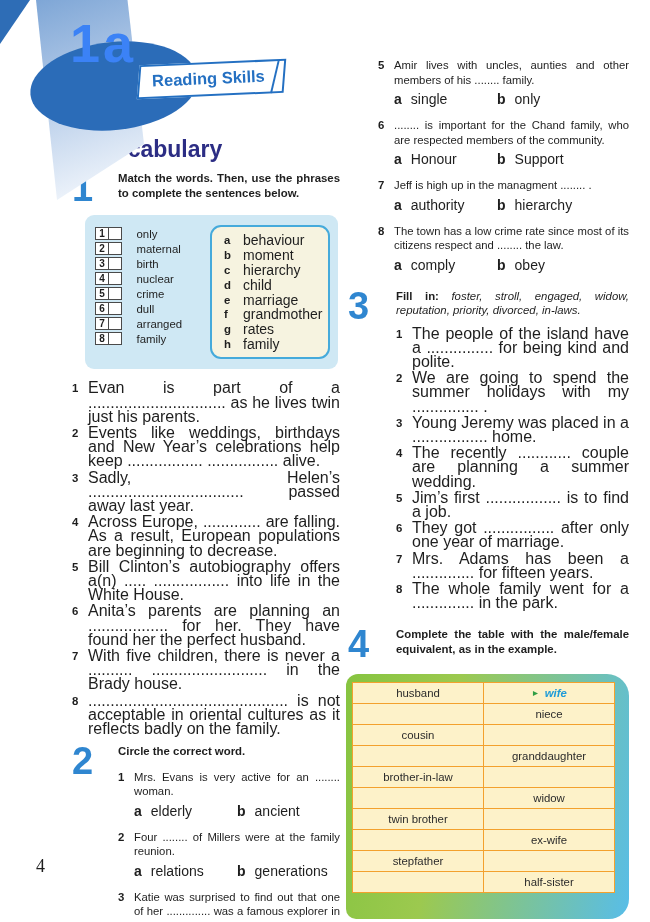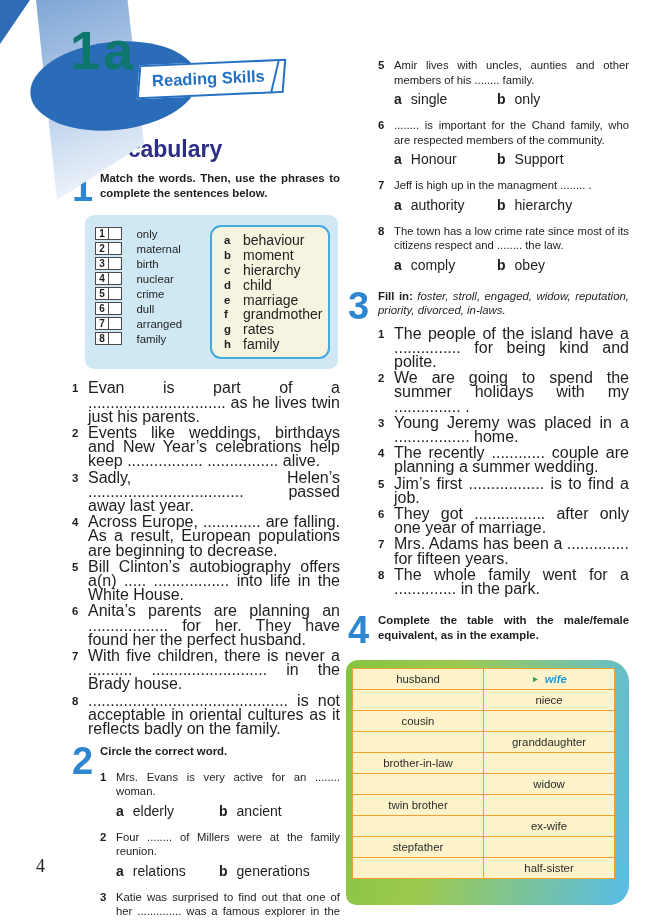--- a/index.html
+++ b/index.html
@@ -10,42 +10,42 @@
   }
 
   
   .corner-tri { position:absolute; top:0; left:0; width:30px; height:44px;
     background:#2e6db6; clip-path:polygon(0 0,100% 0,0 100%); z-index:1; }
   .beam { position:absolute; top:0; left:0; width:150px; height:200px;
     background:linear-gradient(160deg,#7ea6d6 5%,#adc6e6 40%,#e9f0f9 85%,#ffffff 100%);
     clip-path:polygon(24% 0,85% 0,96% 72%,38% 100%); z-index:1; }
   .ellipse { position:absolute; left:30px; top:42px; width:168px; height:88px;
     background:#2b6cb8; border-radius:50%; transform:rotate(-6deg); z-index:2; }
-  .unit-num { position:absolute; left:70px; top:19px; z-index:4;
-    font-size:54px; font-weight:bold; color:#0f766e; letter-spacing:3px; }
+  .unit-num { position:absolute; left:70px; top:12px; z-index:4;
+    font-size:54px; font-weight:bold; color:#3b82f6; letter-spacing:3px; }
   .banner { position:absolute; left:138px; top:62px; z-index:3;
     background:#ffffff; border:2px solid #2470c2; padding:5px 18px 6px 12px;
     transform:rotate(-2.5deg) skewX(-7deg); }
   .banner-text { display:inline-block; transform:skewX(7deg);
     color:#2470c2; font-weight:bold; font-size:16.5px; }
   .banner-slash { position:absolute; right:7px; top:-1px; height:110%; width:2px;
     background:#2470c2; transform:rotate(9deg); }
 
   
   .col-left  { position:absolute; left:72px;  top:136px; width:268px; }
   .col-right { position:absolute; left:348px; top:58px;  width:281px; }
 
   .vocab-title { margin-left:28px; font-size:23px; font-weight:bold;
     color:#2c2d84; margin-bottom:4px; }
 
   .ex { display:flex; margin-top:8px; }
   .ex-num { flex:none; width:28px; font-size:38px; line-height:34px;
     font-weight:bold; color:#2f86d0; }
   .col-right .ex-num { width:30px; }
-  .ex-body { flex:1; }
+  .ex-body { flex:1;margin-left:18px; }
   .instruction { font-size:11.4px; font-weight:bold; line-height:14.5px;
     text-align:justify; }
   .instr-italic { font-style:italic; font-weight:normal; }
 
   
   .matchbox { margin-left:13px; margin-top:10px; width:253px;
     background:#cfe8f4; border-radius:9px; padding:10px 8px 10px 10px;
     display:flex; }
   .match-left { flex:1; padding-top:1px; }
   .match-row { display:flex; align-items:center; height:15px; }

